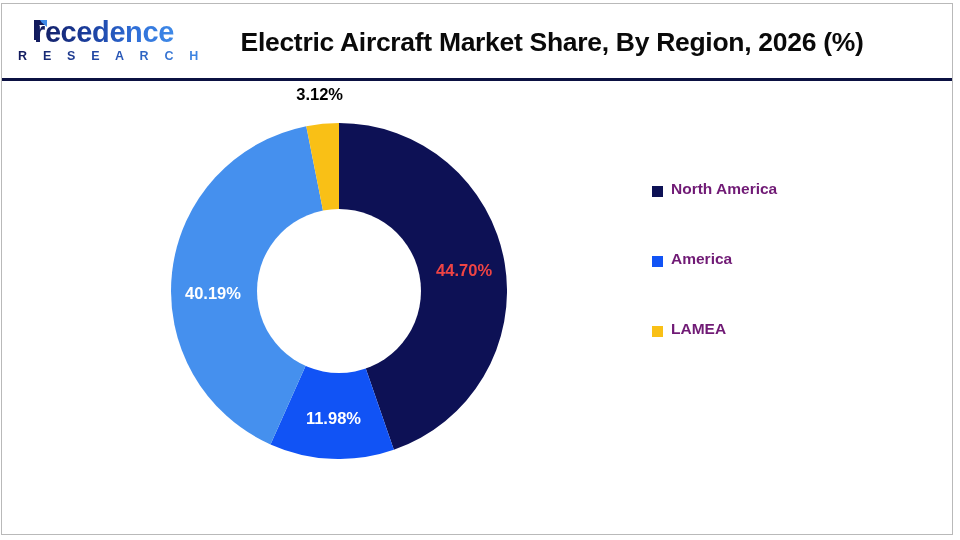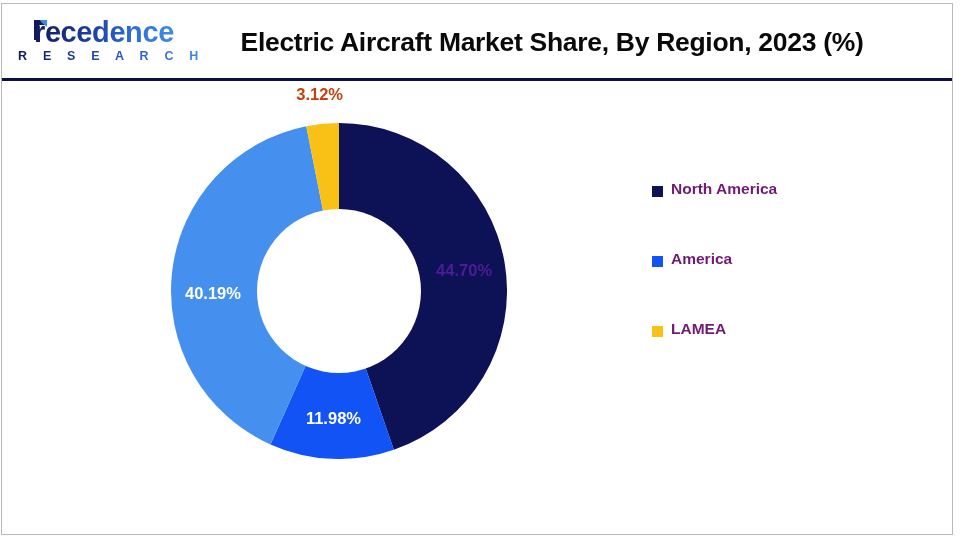--- a/index.html
+++ b/index.html
@@ -110,21 +110,21 @@
   }
   #donut-svg { display: block; }
   .slice-label {
     position: absolute;
     font-size: 16.5px;
     font-weight: 700;
     color: #ffffff;
     white-space: nowrap;
     pointer-events: none;
   }
-  .slice-label.outside { color: #c2410c; }
+  .slice-label.outside { color: #000000; }
   
   #legend {
     position: absolute;
     left: 650px;
     top: 100px;
     width: 260px;
   }
   .legend-row {
     position: relative;
     height: 70px;
@@ -155,39 +155,39 @@
 
     <div id="logo">
       <svg id="logo-mark" viewBox="0 0 19 22">
         <path d="M2 1 L15 1 L15 6 L7.5 6 L7.5 21 L2 21 Z" fill="#121a5c"></path>
         <path d="M8 1 L15 1 L15 8 L9.5 3.2 Z" fill="#3f8ae8"></path>
       </svg>
       <div id="logo-word">recedence</div>
       <div id="logo-sub">R E S E A R C H</div>
     </div>
 
-    <div id="chart-title">Electric Aircraft Market Share, By Region, 2023 (%)</div>
+    <div id="chart-title">Electric Aircraft Market Share, By Region, 2026 (%)</div>
   </div>
 
   <div id="header-rule"></div>
 
   <div id="plot">
 
     <div id="donut-wrap">
       <svg id="donut-svg" width="336" height="336" viewBox="0 0 336 336">
         <g id="slices">
             <path d="M 168 168 L 168.00 0.00 A 168 168 0 0 1 222.87 326.79 Z" fill="#0d1155"></path>
             <path d="M 168 168 L 222.87 326.79 A 168 168 0 0 1 99.49 321.39 Z" fill="#1153f5"></path>
             <path d="M 168 168 L 99.49 321.39 A 168 168 0 0 1 135.27 3.22 Z" fill="#4590ee"></path>
             <path d="M 168 168 L 135.27 3.22 A 168 168 0 0 1 168.00 0.00 Z" fill="#f9c016"></path>
           </g>
         <circle cx="168" cy="168" r="82" fill="#ffffff"></circle>
       </svg>
       <div id="slice-labels">
-          <div class="slice-label" style="left: 293.089px; top: 146.996px; transform: translate(-50%, -50%); color: #4c1d95; text-align: center;">44.70%</div>
+          <div class="slice-label" style="left: 293.089px; top: 146.996px; transform: translate(-50%, -50%); color: #ef4444; text-align: center;">44.70%</div>
           <div class="slice-label" style="left: 162.462px; top: 294.719px; transform: translate(-50%, -50%); color: rgb(255, 255, 255);">11.98%</div>
           <div class="slice-label" style="left: 41.9548px; top: 153.822px; transform: translate(-50%, -50%); color: rgb(255, 255, 255); margin-top: 16px;">40.19%</div>
           <div class="slice-label outside" style="left: 148.622px; top: -29.0494px; transform: translate(-50%, -50%);">3.12%</div>
         </div>
     </div>
 
     <div id="legend">
       <div class="legend-row">
         <span class="legend-swatch" style="background: rgb(13, 17, 85);"></span>
         <span class="legend-text">North America</span>

